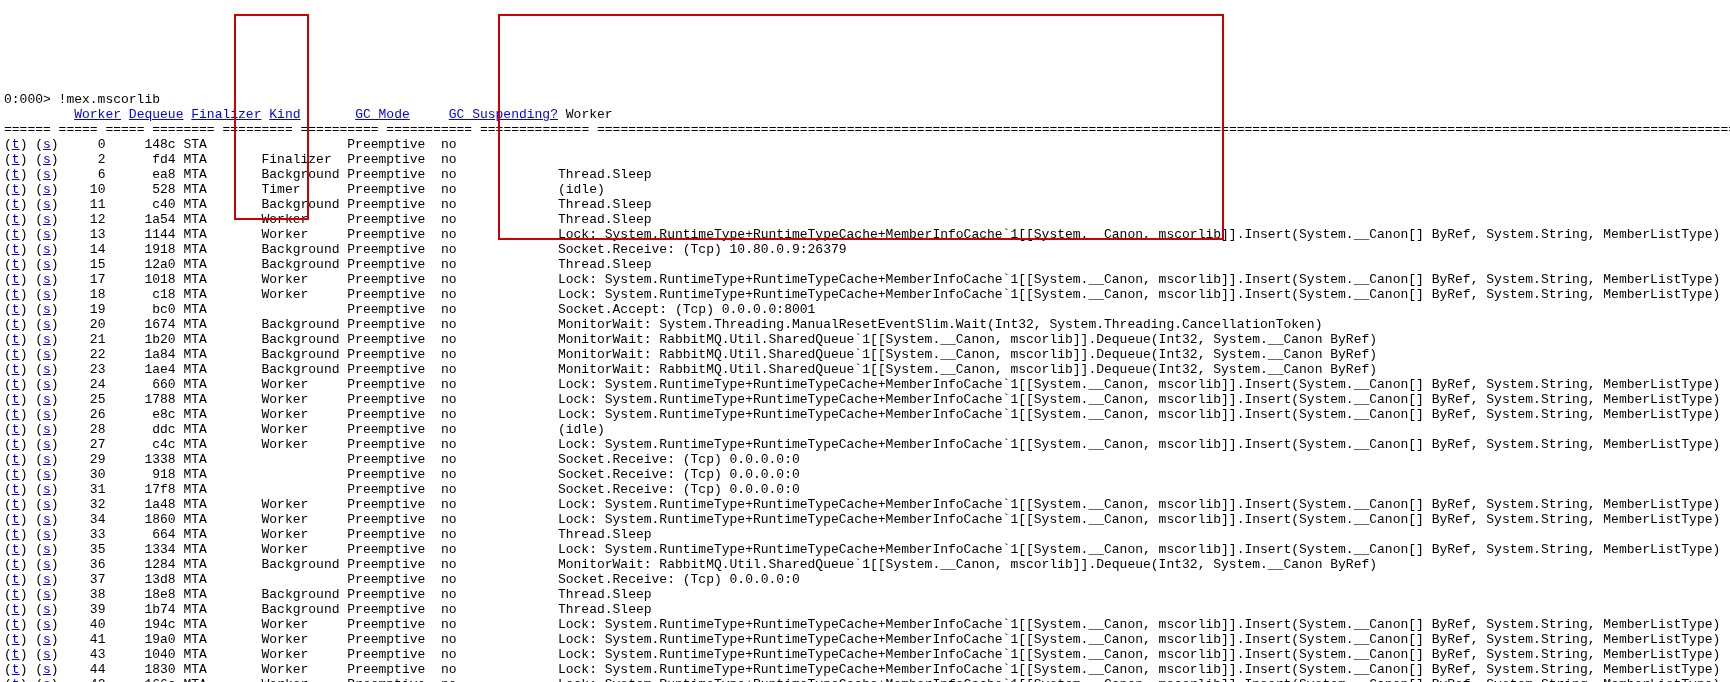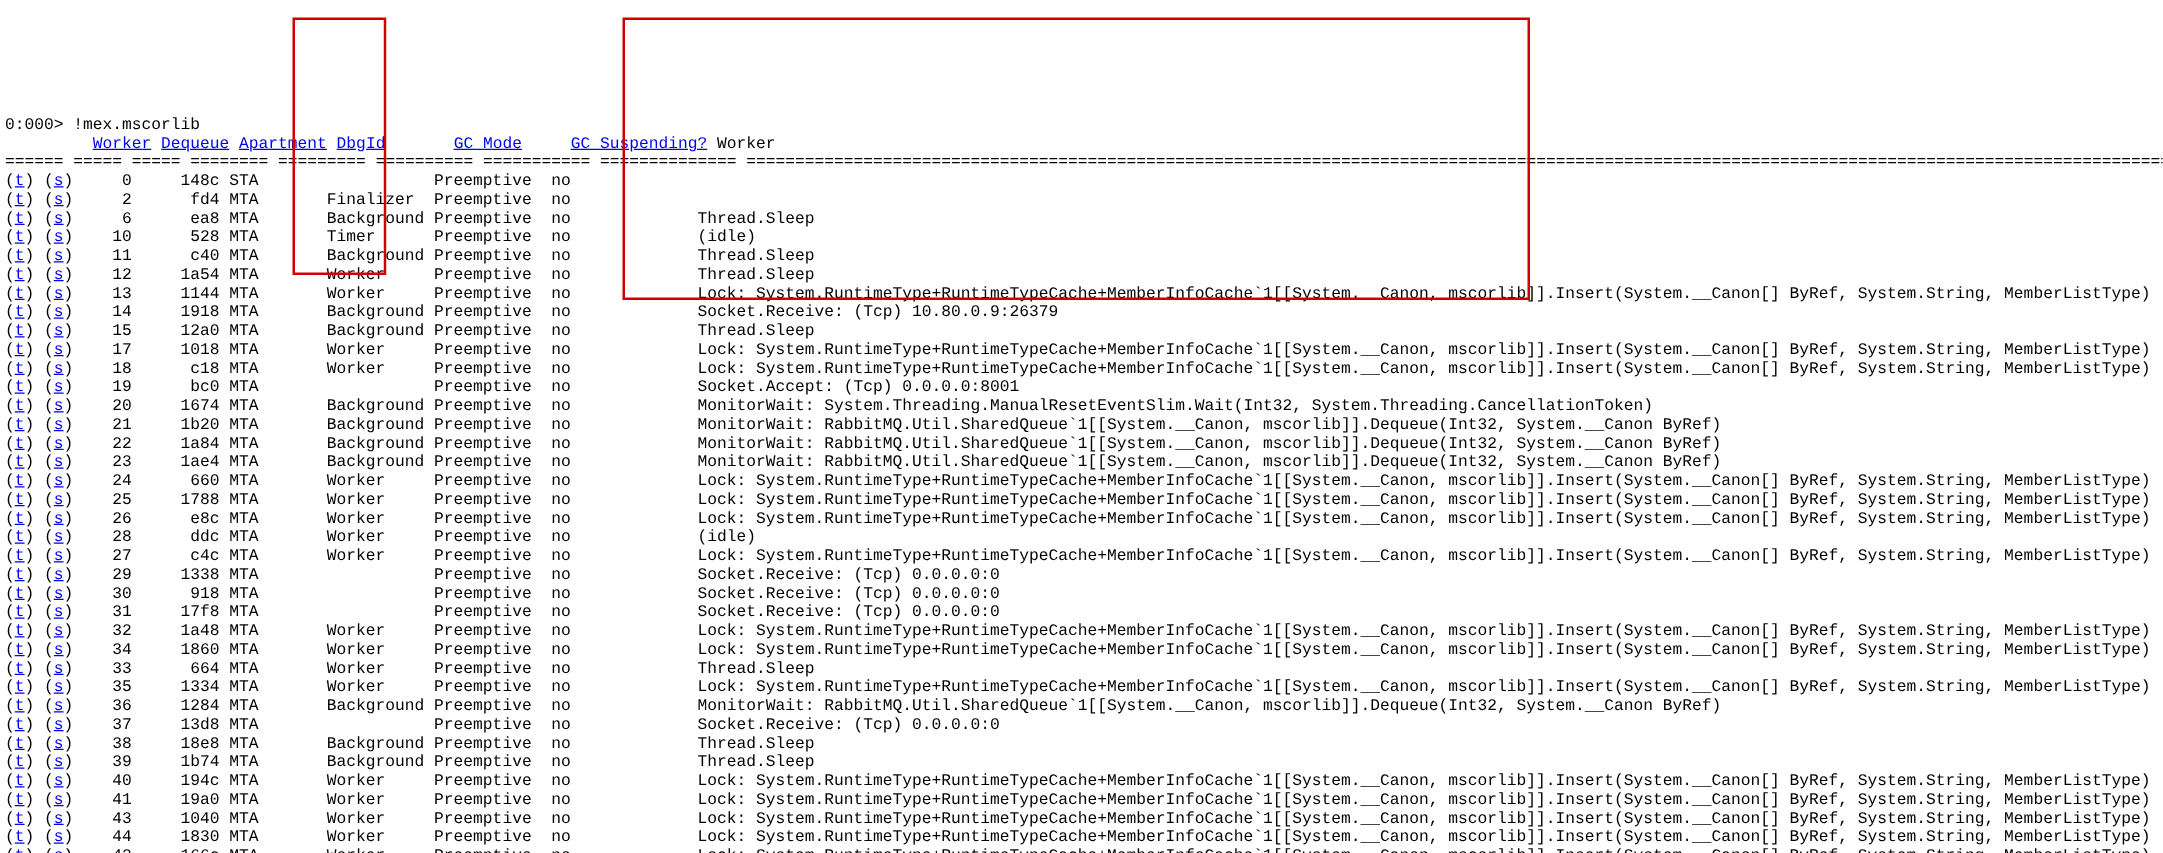--- a/index.html
+++ b/index.html
@@ -42,21 +42,21 @@
   }
   .row span { display: inline; }
 </style>
 </head>
 <body>
 
 
 
 <div class="wrap">
 <span>0:000&gt; </span><span>!mex.mscorlib</span>
-<span><span>         </span><span class="link">Worker</span> <span class="link">Dequeue</span> <span class="link">Apartment</span> <span class="link">DbgId</span>       <span class="link">GC_Mode</span>     <span class="link">GC_Suspending?</span> <span>Worker</span></span>
+<span><span>         </span><span class="link">Worker</span> <span class="link">Dequeue</span> <span class="link">Finalizer</span> <span class="link">Kind</span>       <span class="link">GC_Mode</span>     <span class="link">GC_Suspending?</span> <span>Worker</span></span>
 <span><span>====== ===== </span><span>=====</span> <span>========</span> <span>=========</span> <span>==========</span> <span>===========</span> <span>==============</span> <span>================================================================================================================================================================================================================</span></span>
 <div id="rows-container"><div class="row">(<span class="link">t</span>) (<span class="link">s</span>)     0     148c STA                  Preemptive  no             </div><div class="row">(<span class="link">t</span>) (<span class="link">s</span>)     2      fd4 MTA       Finalizer  Preemptive  no             </div><div class="row">(<span class="link">t</span>) (<span class="link">s</span>)     6      ea8 MTA       Background Preemptive  no             Thread.Sleep</div><div class="row">(<span class="link">t</span>) (<span class="link">s</span>)    10      528 MTA       Timer      Preemptive  no             (idle)</div><div class="row">(<span class="link">t</span>) (<span class="link">s</span>)    11      c40 MTA       Background Preemptive  no             Thread.Sleep</div><div class="row">(<span class="link">t</span>) (<span class="link">s</span>)    12     1a54 MTA       Worker     Preemptive  no             Thread.Sleep</div><div class="row">(<span class="link">t</span>) (<span class="link">s</span>)    13     1144 MTA       Worker     Preemptive  no             Lock: System.RuntimeType+RuntimeTypeCache+MemberInfoCache`1[[System.__Canon, mscorlib]].Insert(System.__Canon[] ByRef, System.String, MemberListType)</div><div class="row">(<span class="link">t</span>) (<span class="link">s</span>)    14     1918 MTA       Background Preemptive  no             Socket.Receive: (Tcp) 10.80.0.9:26379</div><div class="row">(<span class="link">t</span>) (<span class="link">s</span>)    15     12a0 MTA       Background Preemptive  no             Thread.Sleep</div><div class="row">(<span class="link">t</span>) (<span class="link">s</span>)    17     1018 MTA       Worker     Preemptive  no             Lock: System.RuntimeType+RuntimeTypeCache+MemberInfoCache`1[[System.__Canon, mscorlib]].Insert(System.__Canon[] ByRef, System.String, MemberListType)</div><div class="row">(<span class="link">t</span>) (<span class="link">s</span>)    18      c18 MTA       Worker     Preemptive  no             Lock: System.RuntimeType+RuntimeTypeCache+MemberInfoCache`1[[System.__Canon, mscorlib]].Insert(System.__Canon[] ByRef, System.String, MemberListType)</div><div class="row">(<span class="link">t</span>) (<span class="link">s</span>)    19      bc0 MTA                  Preemptive  no             Socket.Accept: (Tcp) 0.0.0.0:8001</div><div class="row">(<span class="link">t</span>) (<span class="link">s</span>)    20     1674 MTA       Background Preemptive  no             MonitorWait: System.Threading.ManualResetEventSlim.Wait(Int32, System.Threading.CancellationToken)</div><div class="row">(<span class="link">t</span>) (<span class="link">s</span>)    21     1b20 MTA       Background Preemptive  no             MonitorWait: RabbitMQ.Util.SharedQueue`1[[System.__Canon, mscorlib]].Dequeue(Int32, System.__Canon ByRef)</div><div class="row">(<span class="link">t</span>) (<span class="link">s</span>)    22     1a84 MTA       Background Preemptive  no             MonitorWait: RabbitMQ.Util.SharedQueue`1[[System.__Canon, mscorlib]].Dequeue(Int32, System.__Canon ByRef)</div><div class="row">(<span class="link">t</span>) (<span class="link">s</span>)    23     1ae4 MTA       Background Preemptive  no             MonitorWait: RabbitMQ.Util.SharedQueue`1[[System.__Canon, mscorlib]].Dequeue(Int32, System.__Canon ByRef)</div><div class="row">(<span class="link">t</span>) (<span class="link">s</span>)    24      660 MTA       Worker     Preemptive  no             Lock: System.RuntimeType+RuntimeTypeCache+MemberInfoCache`1[[System.__Canon, mscorlib]].Insert(System.__Canon[] ByRef, System.String, MemberListType)</div><div class="row">(<span class="link">t</span>) (<span class="link">s</span>)    25     1788 MTA       Worker     Preemptive  no             Lock: System.RuntimeType+RuntimeTypeCache+MemberInfoCache`1[[System.__Canon, mscorlib]].Insert(System.__Canon[] ByRef, System.String, MemberListType)</div><div class="row">(<span class="link">t</span>) (<span class="link">s</span>)    26      e8c MTA       Worker     Preemptive  no             Lock: System.RuntimeType+RuntimeTypeCache+MemberInfoCache`1[[System.__Canon, mscorlib]].Insert(System.__Canon[] ByRef, System.String, MemberListType)</div><div class="row">(<span class="link">t</span>) (<span class="link">s</span>)    28      ddc MTA       Worker     Preemptive  no             (idle)</div><div class="row">(<span class="link">t</span>) (<span class="link">s</span>)    27      c4c MTA       Worker     Preemptive  no             Lock: System.RuntimeType+RuntimeTypeCache+MemberInfoCache`1[[System.__Canon, mscorlib]].Insert(System.__Canon[] ByRef, System.String, MemberListType)</div><div class="row">(<span class="link">t</span>) (<span class="link">s</span>)    29     1338 MTA                  Preemptive  no             Socket.Receive: (Tcp) 0.0.0.0:0</div><div class="row">(<span class="link">t</span>) (<span class="link">s</span>)    30      918 MTA                  Preemptive  no             Socket.Receive: (Tcp) 0.0.0.0:0</div><div class="row">(<span class="link">t</span>) (<span class="link">s</span>)    31     17f8 MTA                  Preemptive  no             Socket.Receive: (Tcp) 0.0.0.0:0</div><div class="row">(<span class="link">t</span>) (<span class="link">s</span>)    32     1a48 MTA       Worker     Preemptive  no             Lock: System.RuntimeType+RuntimeTypeCache+MemberInfoCache`1[[System.__Canon, mscorlib]].Insert(System.__Canon[] ByRef, System.String, MemberListType)</div><div class="row">(<span class="link">t</span>) (<span class="link">s</span>)    34     1860 MTA       Worker     Preemptive  no             Lock: System.RuntimeType+RuntimeTypeCache+MemberInfoCache`1[[System.__Canon, mscorlib]].Insert(System.__Canon[] ByRef, System.String, MemberListType)</div><div class="row">(<span class="link">t</span>) (<span class="link">s</span>)    33      664 MTA       Worker     Preemptive  no             Thread.Sleep</div><div class="row">(<span class="link">t</span>) (<span class="link">s</span>)    35     1334 MTA       Worker     Preemptive  no             Lock: System.RuntimeType+RuntimeTypeCache+MemberInfoCache`1[[System.__Canon, mscorlib]].Insert(System.__Canon[] ByRef, System.String, MemberListType)</div><div class="row">(<span class="link">t</span>) (<span class="link">s</span>)    36     1284 MTA       Background Preemptive  no             MonitorWait: RabbitMQ.Util.SharedQueue`1[[System.__Canon, mscorlib]].Dequeue(Int32, System.__Canon ByRef)</div><div class="row">(<span class="link">t</span>) (<span class="link">s</span>)    37     13d8 MTA                  Preemptive  no             Socket.Receive: (Tcp) 0.0.0.0:0</div><div class="row">(<span class="link">t</span>) (<span class="link">s</span>)    38     18e8 MTA       Background Preemptive  no             Thread.Sleep</div><div class="row">(<span class="link">t</span>) (<span class="link">s</span>)    39     1b74 MTA       Background Preemptive  no             Thread.Sleep</div><div class="row">(<span class="link">t</span>) (<span class="link">s</span>)    40     194c MTA       Worker     Preemptive  no             Lock: System.RuntimeType+RuntimeTypeCache+MemberInfoCache`1[[System.__Canon, mscorlib]].Insert(System.__Canon[] ByRef, System.String, MemberListType)</div><div class="row">(<span class="link">t</span>) (<span class="link">s</span>)    41     19a0 MTA       Worker     Preemptive  no             Lock: System.RuntimeType+RuntimeTypeCache+MemberInfoCache`1[[System.__Canon, mscorlib]].Insert(System.__Canon[] ByRef, System.String, MemberListType)</div><div class="row">(<span class="link">t</span>) (<span class="link">s</span>)    43     1040 MTA       Worker     Preemptive  no             Lock: System.RuntimeType+RuntimeTypeCache+MemberInfoCache`1[[System.__Canon, mscorlib]].Insert(System.__Canon[] ByRef, System.String, MemberListType)</div><div class="row">(<span class="link">t</span>) (<span class="link">s</span>)    44     1830 MTA       Worker     Preemptive  no             Lock: System.RuntimeType+RuntimeTypeCache+MemberInfoCache`1[[System.__Canon, mscorlib]].Insert(System.__Canon[] ByRef, System.String, MemberListType)</div><div class="row">(<span class="link">t</span>) (<span class="link">s</span>)    42     166c MTA       Worker     Preemptive  no             Lock: System.RuntimeType+RuntimeTypeCache+MemberInfoCache`1[[System.__Canon, mscorlib]].Insert(System.__Canon[] ByRef, System.String, MemberListType)</div></div>
 </div>
 
 <div id="box-kind" class="hbox"></div>
 <div id="box-action" class="hbox"></div>
 
 
 
 

